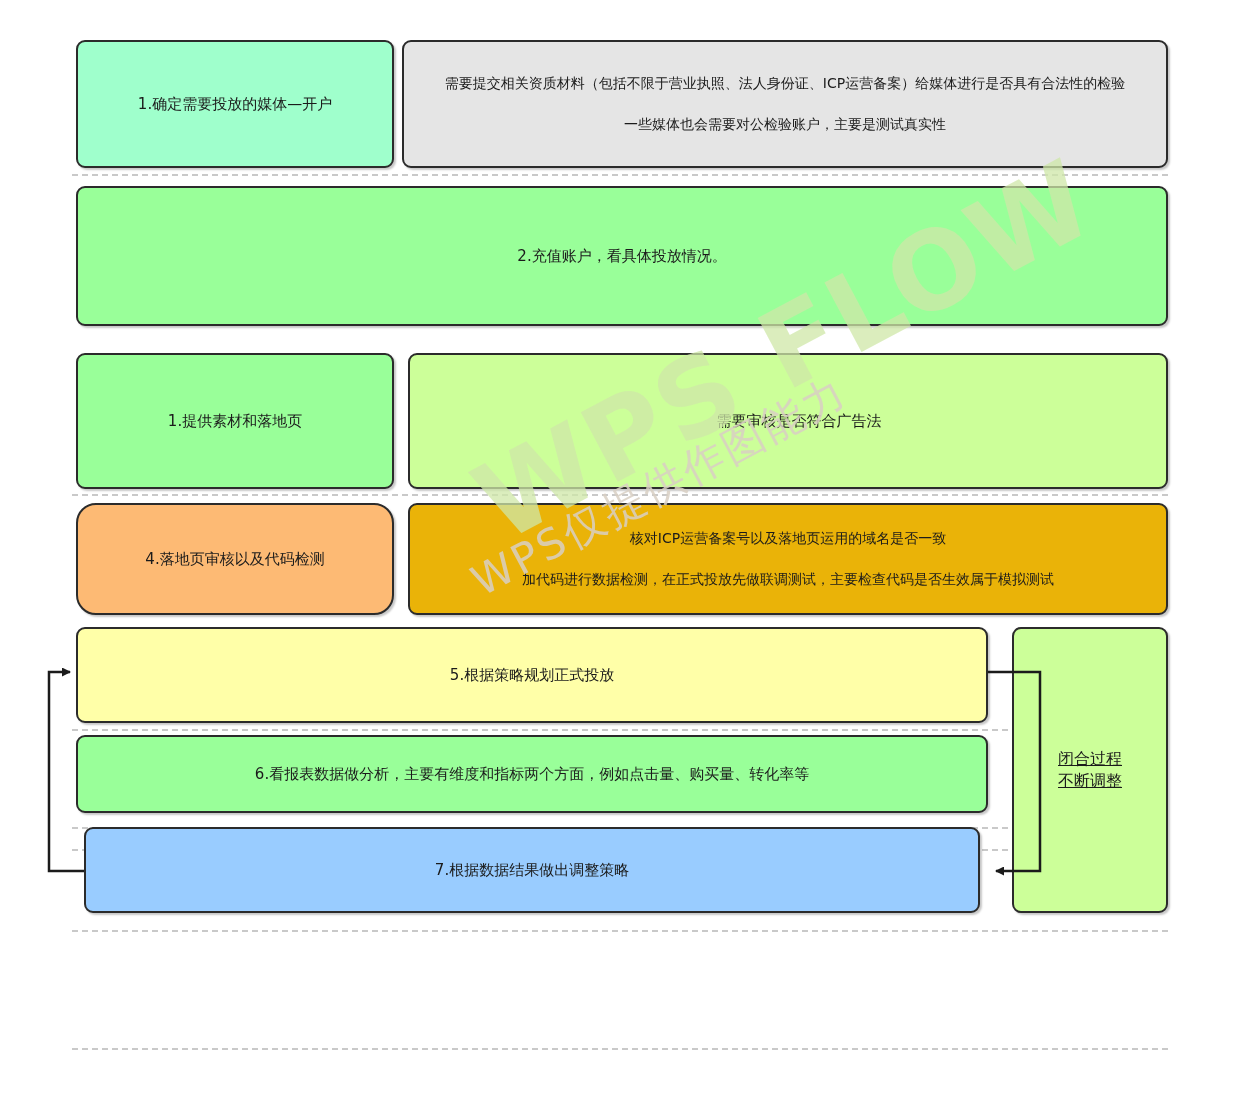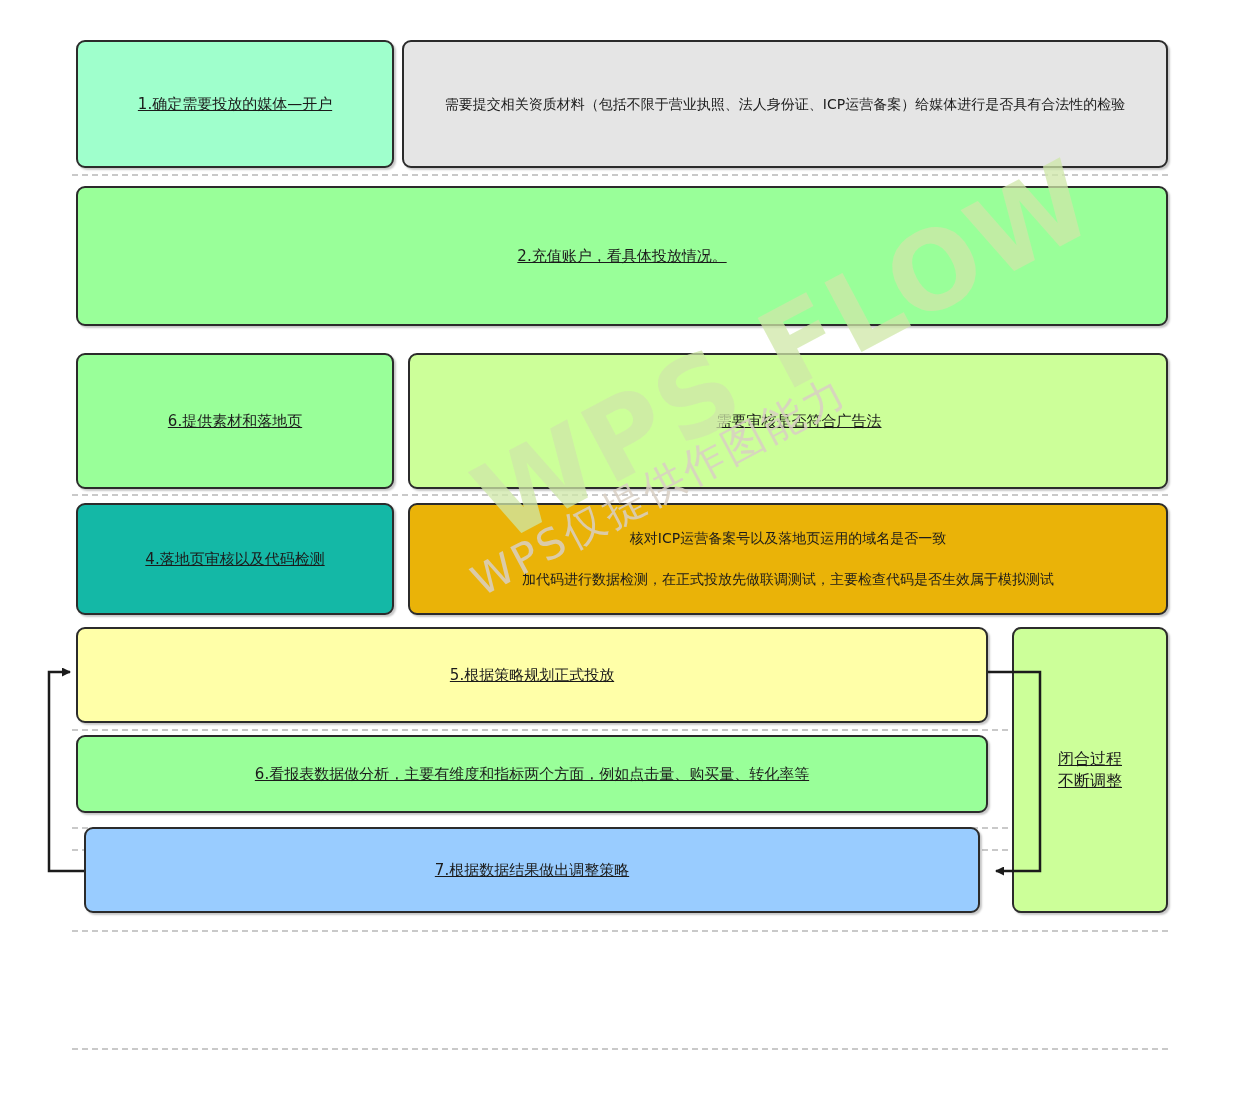--- a/index.html
+++ b/index.html
@@ -77,21 +77,21 @@
     color: #1b1b1b;
     z-index: 3;
     box-shadow: 2px 2px 2px rgba(0,0,0,0.22);
     padding: 4px 10px;
   }
   .box .line {
     display: block;
     line-height: 1.35;
     white-space: nowrap;
   }
-  .f15 { font-size: 15px; text-decoration: underline; }
+  .f15 { font-size: 15px; }
   .f14 { font-size: 14px; }
   .f16 { font-size: 16px; text-decoration: underline; }
   .gap-lines .line + .line { margin-top: 22px; }
 
   
   #wires {
     position: absolute;
     left: 0; top: 0;
     width: 1235px; height: 1113px;
     z-index: 4;
@@ -115,35 +115,36 @@
     <div class="wm-big">WPS FLOW</div>
     <div class="wm-small">WPS仅提供作图能力</div>
   </div>
 
   <div class="box" style="left:76px; top:40px; width:318px; height:128px; background:#9FFFCC;">
     <span class="line f15">1.确定需要投放的媒体—开户</span>
   </div>
 
   <div class="box gap-lines" style="left:402px; top:40px; width:766px; height:128px; background:#e5e5e5;">
     <span class="line f14">需要提交相关资质材料（包括不限于营业执照、法人身份证、ICP运营备案）给媒体进行是否具有合法性的检验</span>
+    <span class="line f14">一些媒体也会需要对公检验账户，主要是测试真实性</span>
   </div>
 
   <div class="box" style="left:76px; top:186px; width:1092px; height:140px; background:#99FF99;">
     <span class="line f15">2.充值账户，看具体投放情况。</span>
   </div>
 
   <div class="box" style="left:76px; top:353px; width:318px; height:136px; background:#99FF99;">
-    <span class="line f15">6.提供素材和落地页</span>
+    <span class="line f15">1.提供素材和落地页</span>
   </div>
 
   <div class="box" style="left:408px; top:353px; width:760px; height:136px; background:#CCFF99;padding-left:32px;">
     <span class="line f15">需要审核是否符合广告法</span>
   </div>
 
-  <div class="box" style="left:76px; top:503px; width:318px; height:112px; background:#14b8a6;">
+  <div class="box" style="left:76px; top:503px; width:318px; height:112px; background:#fdba74;border-radius:20px;">
     <span class="line f15">4.落地页审核以及代码检测</span>
   </div>
 
   <div class="box gap-lines" style="left:408px; top:503px; width:760px; height:112px; background:#eab308;">
     <span class="line f14">核对ICP运营备案号以及落地页运用的域名是否一致</span>
     <span class="line f14">加代码进行数据检测，在正式投放先做联调测试，主要检查代码是否生效属于模拟测试</span>
   </div>
 
   <div class="box" style="left:76px; top:627px; width:912px; height:96px; background:#FFFFA8;">
     <span class="line f15">5.根据策略规划正式投放</span>

